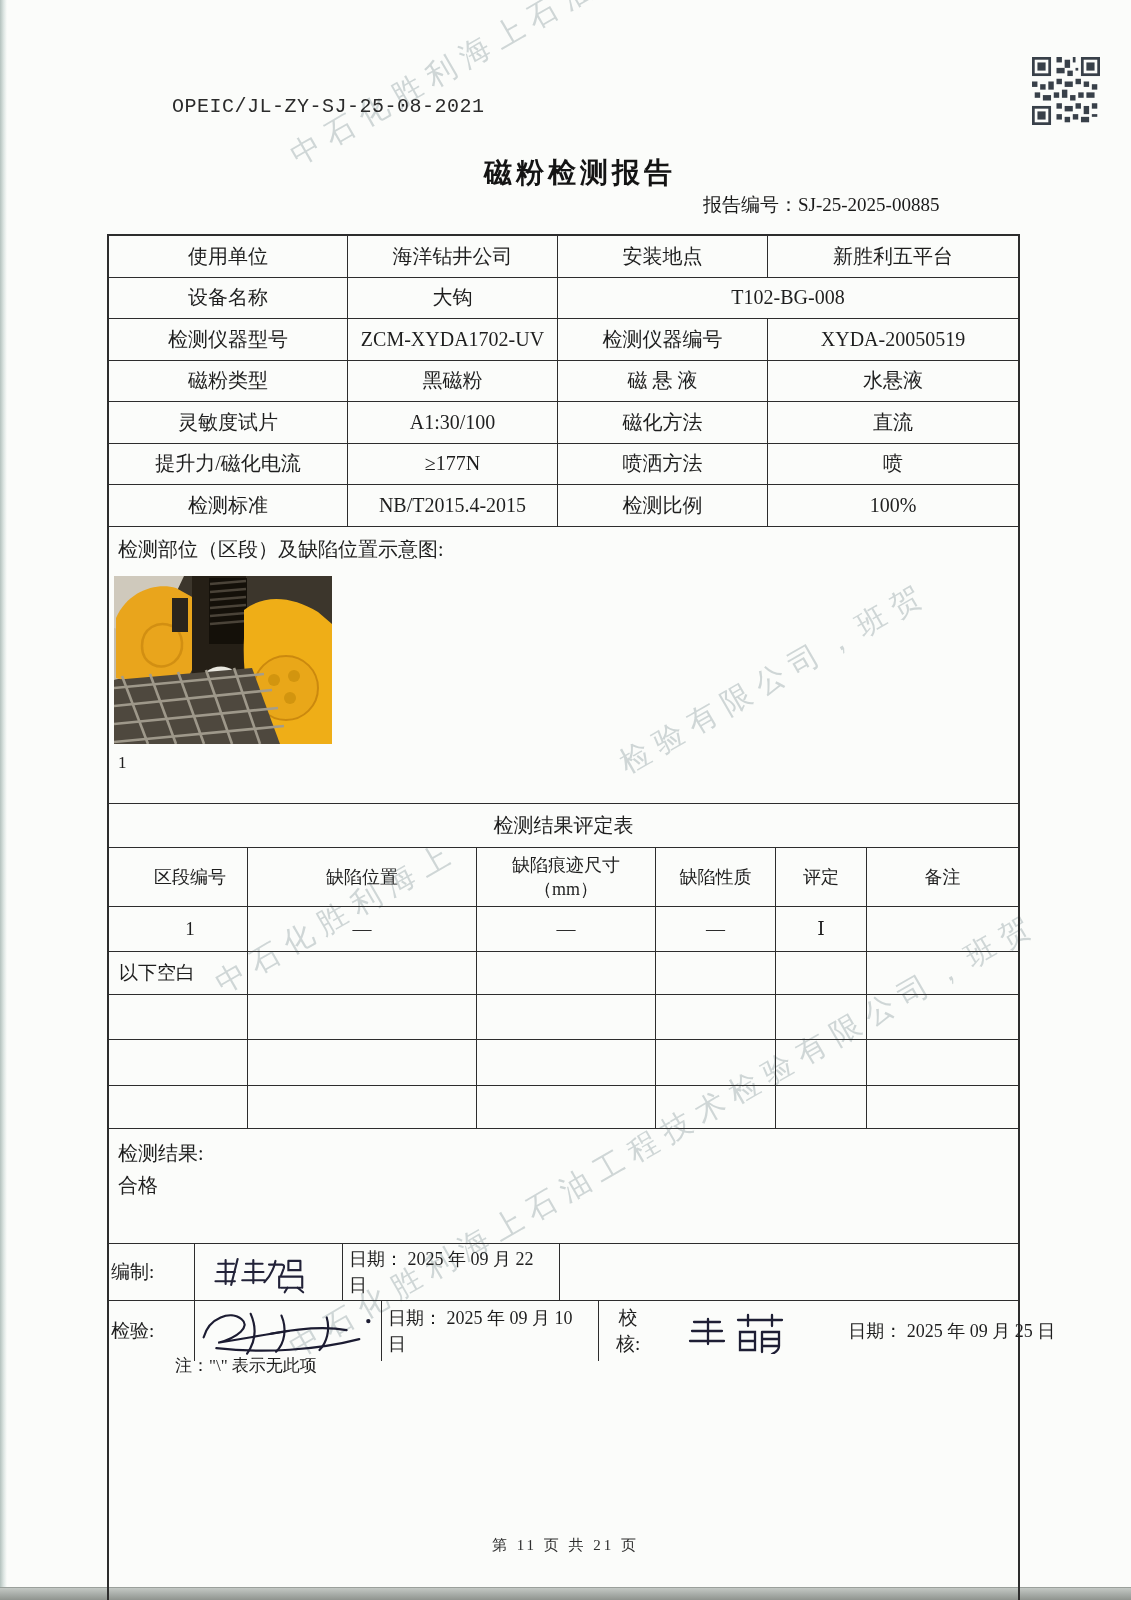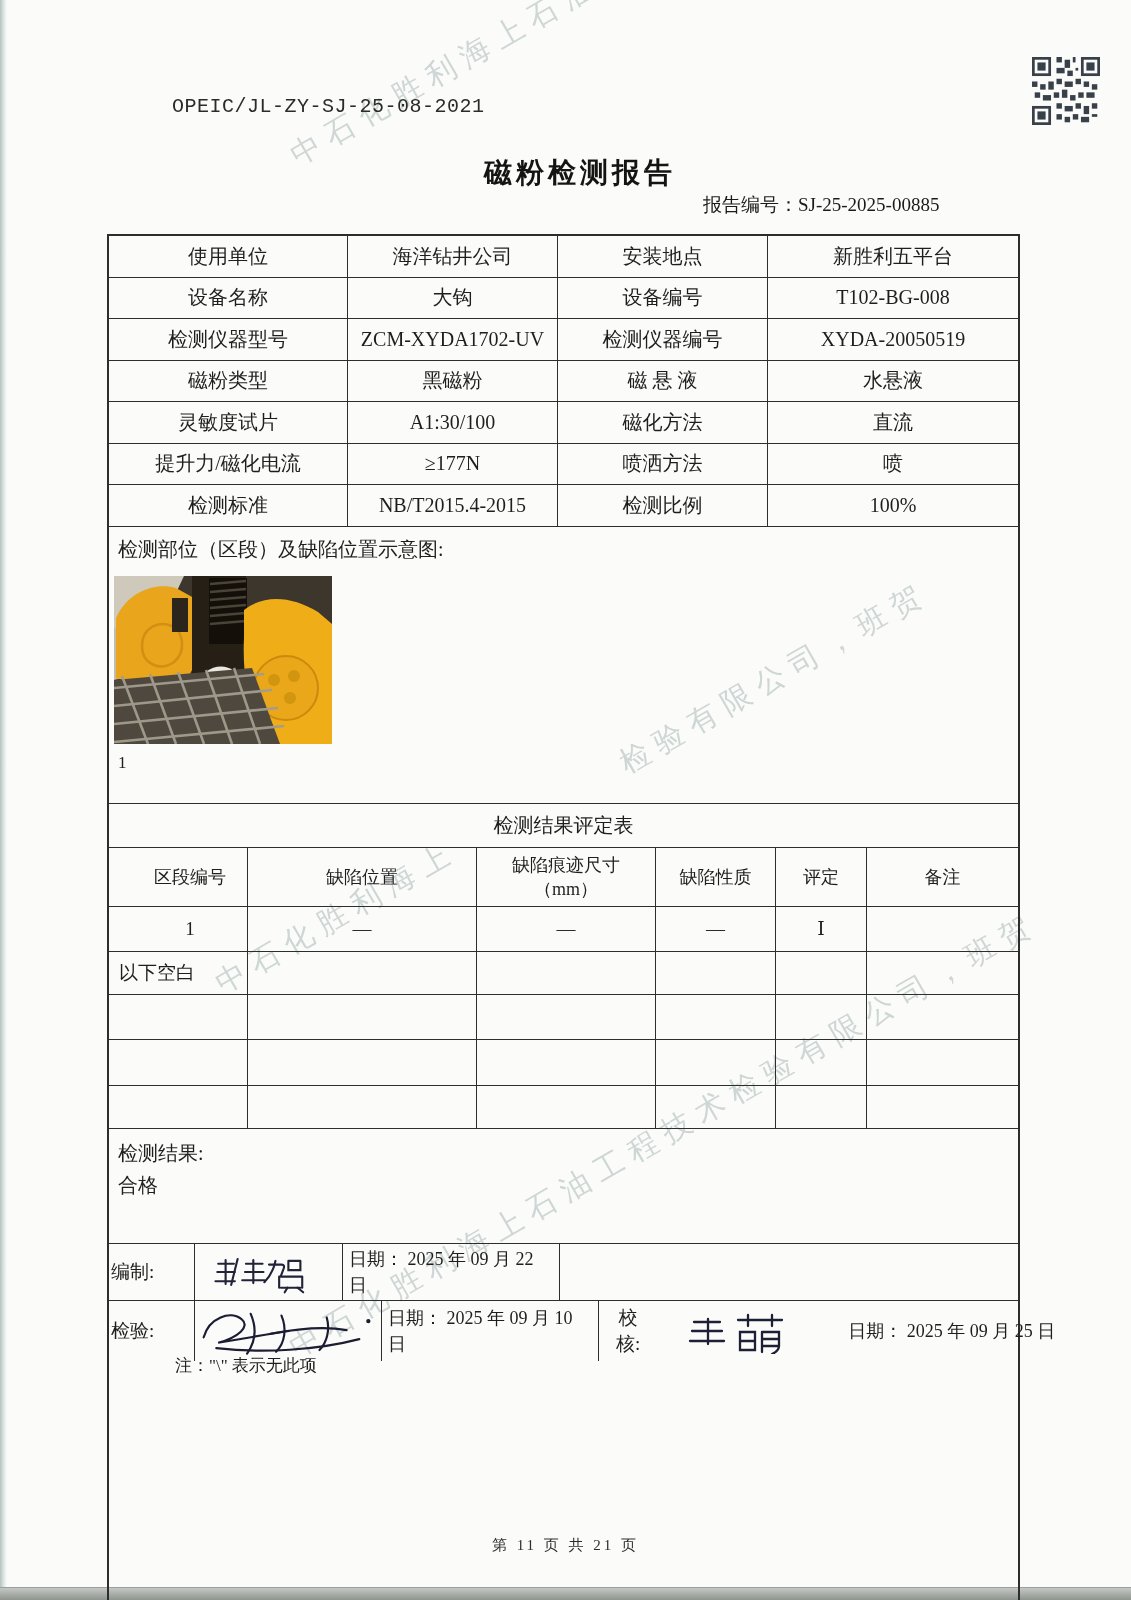--- a/index.html
+++ b/index.html
@@ -142,21 +142,20 @@
 
     <div class="row info-row">
       <div class="cell c1">使用单位</div>
       <div class="cell c2">海洋钻井公司</div>
       <div class="cell c3">安装地点</div>
       <div class="cell c4">新胜利五平台</div>
     </div>
     <div class="row info-row">
       <div class="cell c1">设备名称</div>
       <div class="cell c2">大钩</div>
-      <div class="cell c3">设备编号</div>
       <div class="cell c4">T102-BG-008</div>
     </div>
     <div class="row info-row">
       <div class="cell c1">检测仪器型号</div>
       <div class="cell c2">ZCM-XYDA1702-UV</div>
       <div class="cell c3">检测仪器编号</div>
       <div class="cell c4">XYDA-20050519</div>
     </div>
     <div class="row info-row">
       <div class="cell c1">磁粉类型</div>

